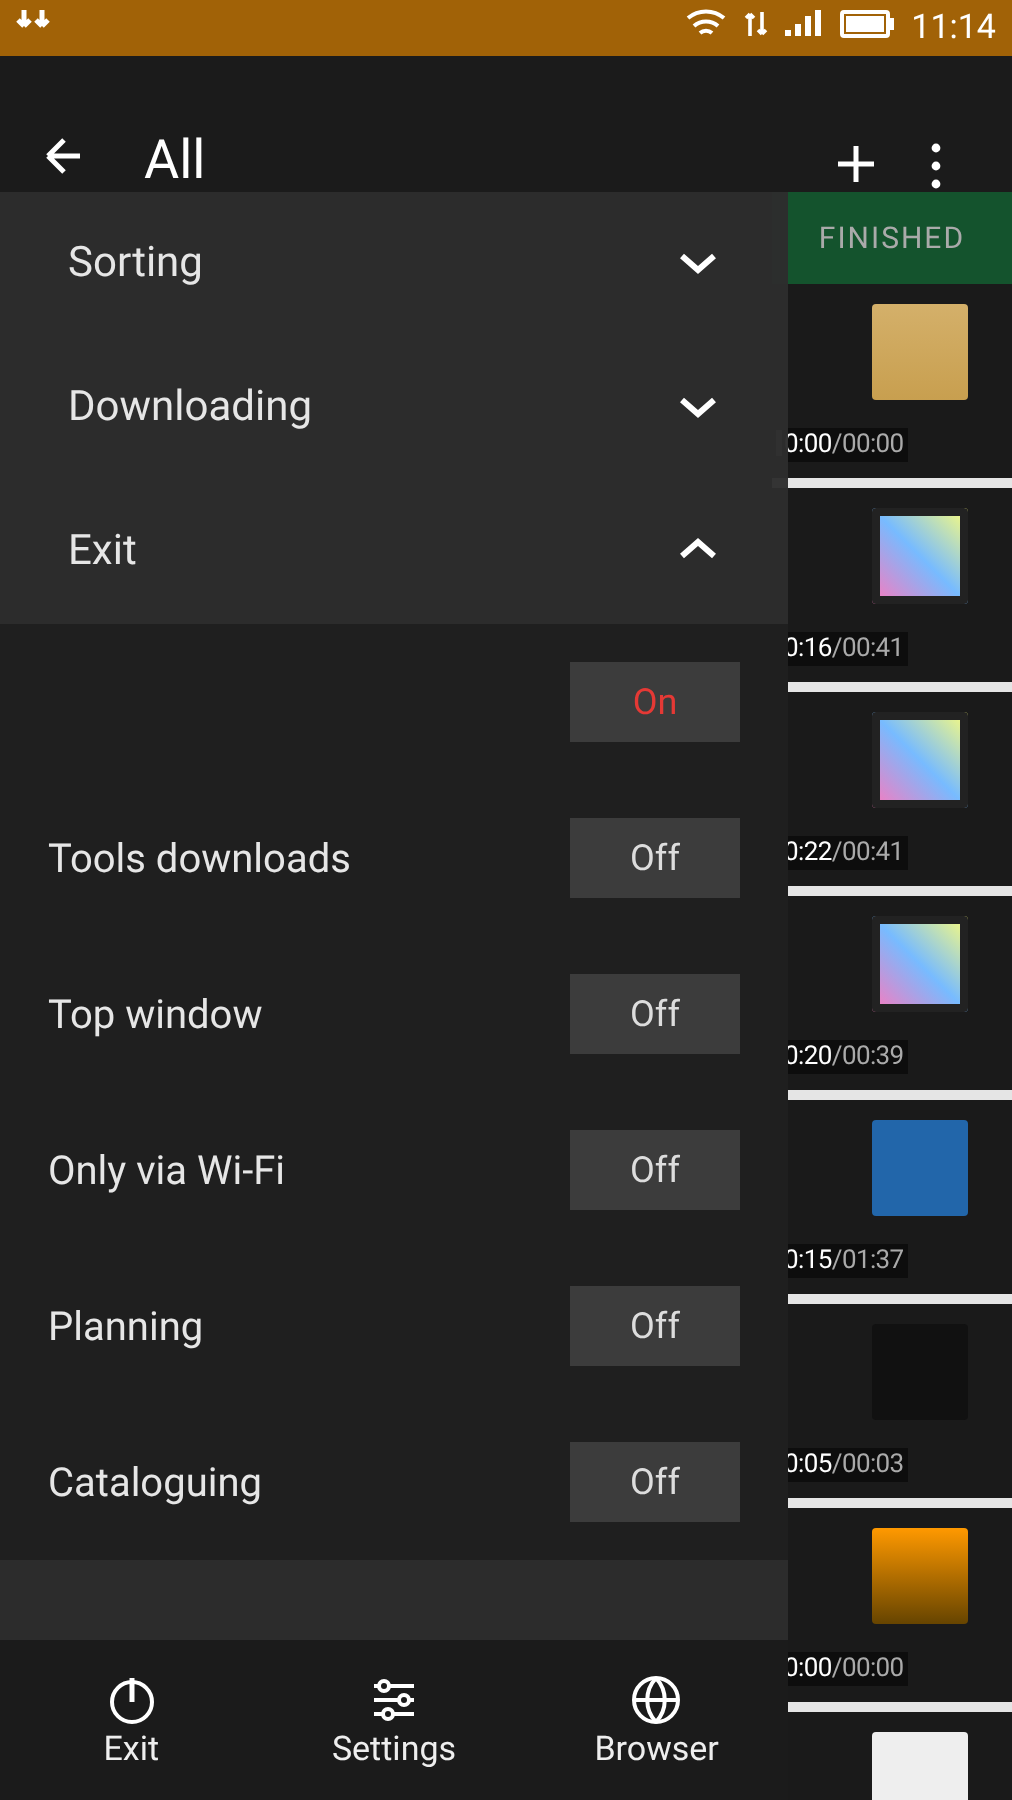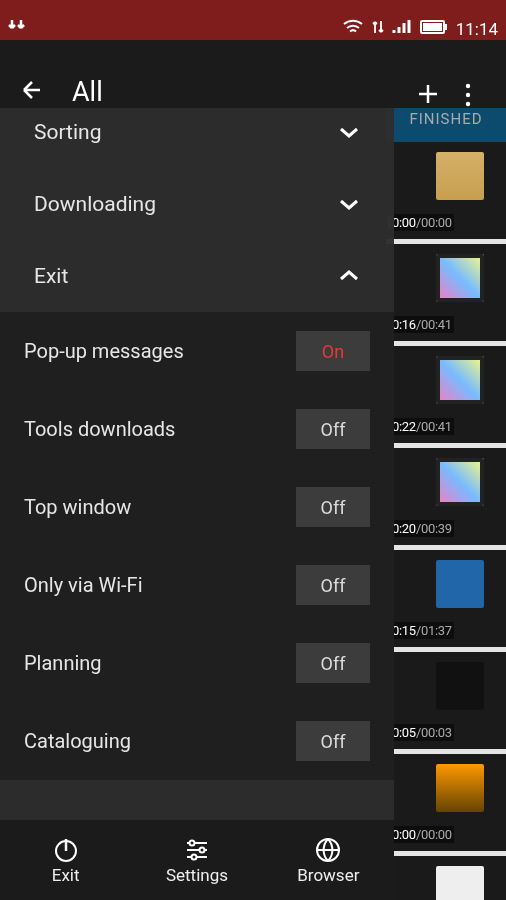--- a/index.html
+++ b/index.html
@@ -1,44 +1,44 @@
 <!DOCTYPE html>
 <html><head>
 <meta charset="utf-8">
 <style>
 * { margin:0; padding:0; box-sizing:border-box; font-family:Roboto,Arial,sans-serif; -webkit-font-smoothing:antialiased; }
 body { width:506px; height:900px; background:#1a1a1a; overflow:hidden; position:relative; color:#fff; }
 
 
-.status-bar { height:40px; background:#7f1d1d; display:flex; justify-content:space-between; align-items:flex-end; padding:0 8px; font-size:17px; color:#fff; }
+.status-bar { height:28px; background:#a16207; display:flex; justify-content:space-between; align-items:center; padding:0 8px; font-size:17px; color:#fff; }
 .status-left, .status-right { display:flex; align-items:center; gap:6px; }
 .status-right { gap:8px; }
 
 
 .action-bar { height:68px; background:#1b1b1b; display:flex; align-items:flex-end; padding:0 18px; position:relative; z-index:30; }
 .action-title { font-size:27px; font-weight:400; margin-left:26px; }
 .action-spacer { flex:1; }
 .action-icon { width:40px; display:flex; justify-content:center; }
 
 
 .bg-layer { position:absolute; top:96px; right:0; width:120px; bottom:0; z-index:1; }
-.bg-tab { height:46px; background:#0c4a6e; color:#aaa; display:flex; align-items:center; justify-content:center; font-size:15px; letter-spacing:1px; }
+.bg-tab { height:46px; background:#14532d; color:#aaa; display:flex; align-items:center; justify-content:center; font-size:15px; letter-spacing:1px; }
 .bg-row { height:102px; position:relative; border-bottom:5px solid #e5e5e5; }
 .bg-thumb { position:absolute; top:10px; right:22px; width:48px; height:48px; border-radius:2px; }
 .bg-time { position:absolute; bottom:8px; left:0; font-size:13px; background:rgba(0,0,0,.5); padding:1px 2px; letter-spacing:-0.3px; }
 .bg-time .elapsed { color:#fff; }
 .bg-time .bar { display:inline-block; width:3px; height:13px; vertical-align:-2px; margin-right:1px; }
 .bg-time .total { color:#aaa; }
 
 
 .drawer { position:absolute; top:96px; left:0; width:394px; bottom:80px; background:rgba(45,45,45,.97); z-index:20; overflow:hidden; }
 .drawer-section { height:72px; display:flex; align-items:center; padding:0 34px; font-size:21px; color:#e6e6e6; cursor:pointer; }
 .drawer-section .chev { margin-left:auto; }
 .drawer-item { height:78px; display:flex; align-items:center; padding:0 24px; font-size:20px; color:#e6e6e6; background:#1f1f1f; }
-.drawer-item .toggle { margin-left:auto; width:74px; height:40px; background:#3c3c3c; display:flex; align-items:center; justify-content:center; font-size:18px; cursor:pointer; }
+.drawer-item .toggle { margin-left:auto; width:85px; height:40px; background:#3c3c3c; display:flex; align-items:center; justify-content:center; font-size:18px; cursor:pointer; }
 .toggle.on { color:#e53935; }
 .toggle.off { color:#ddd; }
 
 
 .bottom-nav { position:absolute; bottom:0; left:0; width:394px; height:80px; background:#1b1b1b; display:flex; z-index:25; }
 .nav-item { flex:1; display:flex; flex-direction:column; align-items:center; justify-content:center; gap:0; font-size:17px; color:#eee; cursor:pointer; }
 .nav-item svg { width:30px; height:30px; }
 
 
 svg { stroke:#fff; fill:none; stroke-width:2; }
@@ -170,21 +170,20 @@
         <span>Exit</span>
     <span class="chev">
       <svg width="22" height="14" viewBox="0 0 22 14">
             <path d="M3 10l8-7 8 7" stroke-width="3"></path>
           </svg>
     </span>
       </div>
     </div>
   <div id="drawer-tools">
       <div class="drawer-item">
-        <span>Pop-up messages</span>
     <span class="toggle on">On</span>
       </div>
       <div class="drawer-item">
         <span>Tools downloads</span>
     <span class="toggle off">Off</span>
       </div>
       <div class="drawer-item">
         <span>Top window</span>
     <span class="toggle off">Off</span>
       </div>

